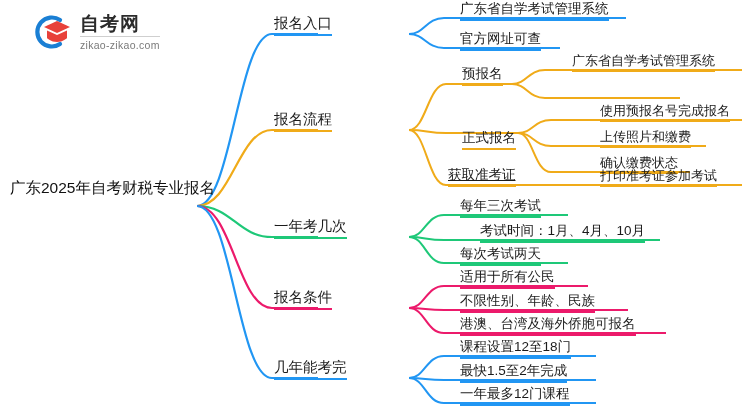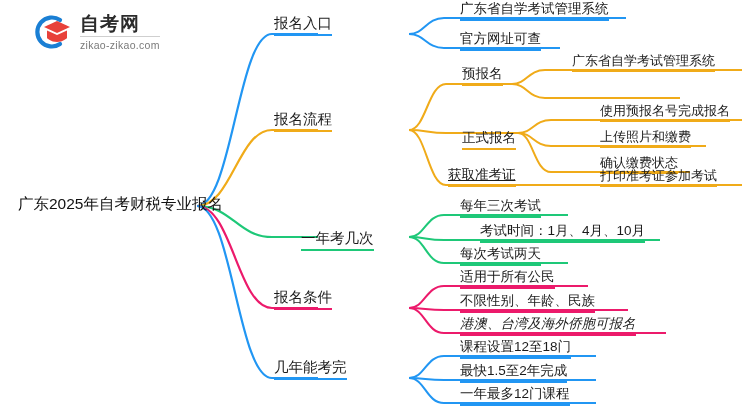--- a/index.html
+++ b/index.html
@@ -136,25 +136,25 @@
         <path d="M14,15 L27,9 L40,15 L27,21 Z" fill="#e8413a"></path>
         <path d="M17,18.5 L17,26 C17,26 21,30 27,30 C33,30 37,26 37,26 L37,18.5 L27,23 Z" fill="#e8413a"></path>
       </svg>
     </div>
     <div class="logo-text">
       <div class="logo-title">自考网</div>
       <div class="logo-sub">zikao-zikao.com</div>
     </div>
   </div>
 
-  <div class="node root" style="left:10px; top:196px;margin-left:8px;">广东2025年自考财税专业报名</div>
+  <div class="node root" style="left:10px; top:180px;">广东2025年自考财税专业报名</div>
 
   <div class="node lvl1 c-blue" style="left:274px; top:16px;">报名入口</div>
   <div class="node lvl1 c-orange" style="left:274px; top:112px;">报名流程</div>
-  <div class="node lvl1 c-green" style="left:274px; top:231px;margin-left:27px;">一年考几次</div>
+  <div class="node lvl1 c-green" style="left:274px; top:219px;">一年考几次</div>
   <div class="node lvl1 c-pink" style="left:274px; top:290px;">报名条件</div>
   <div class="node lvl1 c-blue" style="left:274px; top:360px;">几年能考完</div>
 
   <div class="node lvl2 c-blue" style="left:460px; top:2px;">广东省自学考试管理系统</div>
   <div class="node lvl2 c-blue" style="left:460px; top:32px;">官方网址可查</div>
 
   <div class="node lvl2 c-orange" style="left:462px; top:67px;">预报名</div>
   <div class="node lvl2 c-orange" style="left:462px; top:112px;margin-top:19px;">正式报名</div>
   <div class="node lvl2 c-orange" style="left:448px; top:168px;text-decoration:underline;">获取准考证</div>
 
@@ -165,19 +165,19 @@
   <div class="node lvl3 c-orange" style="left:600px; top:156px;">确认缴费状态</div>
 
   <div class="node lvl3 c-orange" style="left:600px; top:169px;">打印准考证参加考试</div>
 
   <div class="node lvl2 c-green" style="left:460px; top:199px;">每年三次考试</div>
   <div class="node lvl2 c-green" style="left:480px; top:224px;">考试时间：1月、4月、10月</div>
   <div class="node lvl2 c-green" style="left:460px; top:247px;">每次考试两天</div>
 
   <div class="node lvl2 c-pink" style="left:460px; top:270px;">适用于所有公民</div>
   <div class="node lvl2 c-pink" style="left:460px; top:294px;">不限性别、年龄、民族</div>
-  <div class="node lvl2 c-pink" style="left:460px; top:317px;font-style:italic;">港澳、台湾及海外侨胞可报名</div>
+  <div class="node lvl2 c-pink" style="left:460px; top:317px;">港澳、台湾及海外侨胞可报名</div>
 
   <div class="node lvl2 c-blue" style="left:460px; top:340px;">课程设置12至18门</div>
   <div class="node lvl2 c-blue" style="left:460px; top:364px;">最快1.5至2年完成</div>
   <div class="node lvl2 c-blue" style="left:460px; top:387px;">一年最多12门课程</div>
 
 </div>
 
 </body></html>

